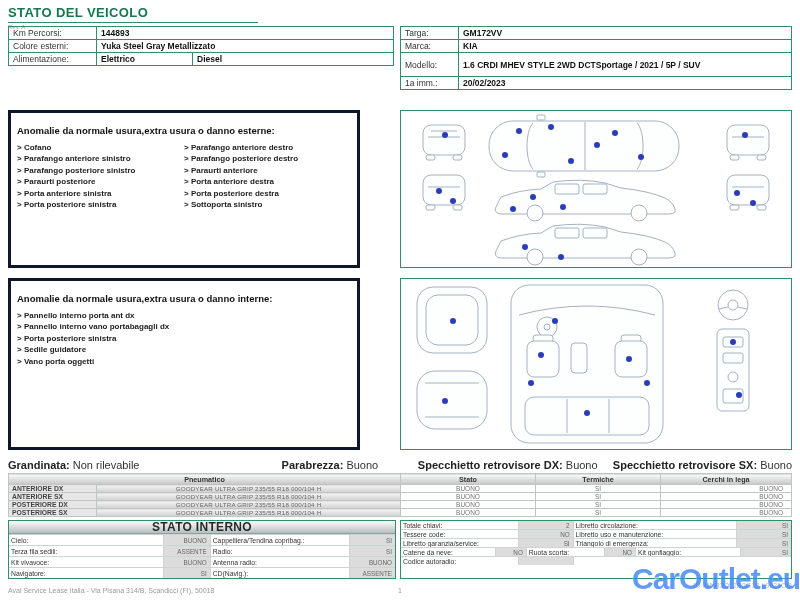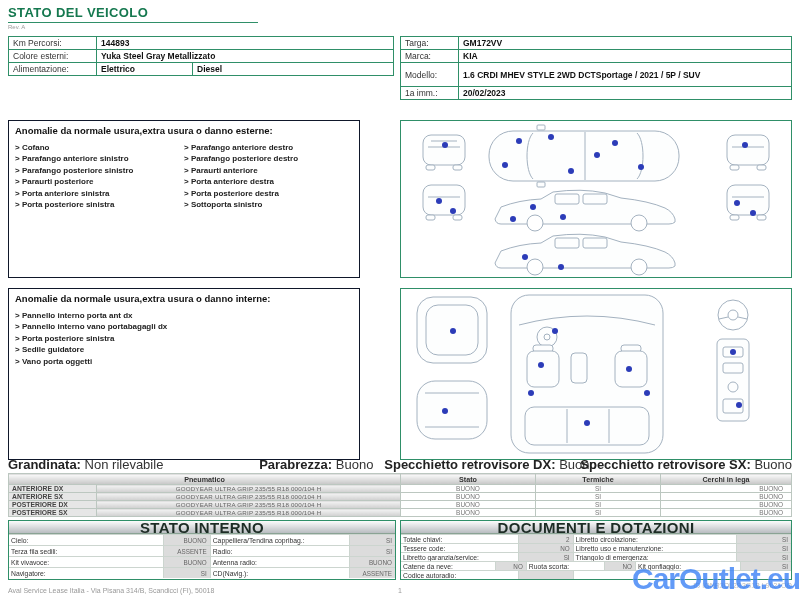--- a/index.html
+++ b/index.html
@@ -7,66 +7,66 @@
   body { font-family:"Liberation Sans",sans-serif; color:#222; }
   .page { position:relative; width:800px; height:600px; background:#fff; padding:5px 8px; overflow:hidden; }
 
   
   .topbar { display:flex; justify-content:space-between; align-items:flex-start; height:18px;flex-direction:column; }
   .title { font-size:13px; font-weight:bold; color:#15784f; letter-spacing:.4px;
            border-bottom:1px solid #2f8f68; padding-bottom:2px; width:250px; }
   .rev { font-size:6px; color:#999; margin-top:1px; }
 
   
-  .info-row { display:flex; justify-content:space-between; align-items:flex-start; margin-top:13px; height:80px; }
+  .info-row { display:flex; justify-content:space-between; align-items:flex-start; margin-top:3px; height:80px; }
   table.info { border-collapse:collapse; }
   table.info td { border:1px solid #2f8f68; font-size:8.5px; padding:1px 4px; height:12px; vertical-align:middle; }
   table.left-info { width:386px; }
   table.right-info { width:392px;padding-left:34px; }
   td.lbl { color:#333; white-space:nowrap; }
   td.val { font-weight:bold; color:#111; }
   .left-info td.lbl { width:88px; }
   .right-info td.lbl { width:58px; }
 
   
   .section-row { display:flex; justify-content:space-between; margin-top:4px; }
   .section-row.exterior { height:158px; }
   .section-row.interior { height:172px; margin-top:10px; }
-  .anomaly-box { width:352px; border:1px solid #0f172a; padding:4px 6px; overflow:hidden; }
+  .anomaly-box { width:352px; border:3px solid #0f172a; padding:12px 6px; overflow:hidden; }
   .diagram-box { width:392px; border:1px solid #2f8f68; background:#fff; overflow:hidden; }
   .anomaly-heading { font-size:9.5px; font-weight:bold; color:#111; margin-bottom:7px; }
   .anomaly-cols { display:flex; }
   .anomaly-col { width:50%; padding-right:4px; }
   .anomaly-item { font-size:8px; font-weight:bold; color:#222; line-height:1.3; margin-bottom:1px; }
   .diagram-box svg { display:block; width:100%; height:100%; }
   .outline { stroke:#a4b2c0; fill:#fdfefe; stroke-width:1; }
   .dot { fill:#2c3cb8; stroke:none; }
 
   
-  .cond { margin-top:0; font-size:13px; }
+  .cond { margin-top:10px; font-size:11px; }
   .cond-line { display:flex; height:10px; line-height:10px; white-space:nowrap; }
   .cond-item .cl { font-weight:bold; color:#222; }
   .cond-item .cv { color:#333; }
   .cw1 { width:275px; } .cw2 { width:137px; } .cw3 { width:196px; }
 
   
   table.tires { border-collapse:collapse; width:784px; margin-top:3px; border:1px solid #2f8f68; table-layout:fixed; }
   table.tires th, table.tires td { border:1px solid #bcc7c0; overflow:hidden; white-space:nowrap;margin-top:29px; }
   table.tires th { height:11px; background:linear-gradient(180deg,#fafafa,#c6c6c6); font-size:7.2px; color:#333; }
   td.pos { height:8px; background:#e6e6e6; font-size:6.8px; font-weight:bold; color:#444; padding-left:3px; text-align:left; }
   td.tire { background:linear-gradient(180deg,#f3f3f3,#cfcfcf); font-size:6.2px; color:#666; text-align:center; letter-spacing:.2px; }
   td.cv-c { font-size:6.5px; color:#777; text-align:center; }
   td.cv-r { font-size:6.5px; color:#777; text-align:right; padding-right:8px; }
 
   
   .bottom-row { display:flex; justify-content:space-between; margin-top:3px; }
   .panel { border:1px solid #2f8f68; background:#fff; }
   .panel.p-left { width:388px; }
   .panel.p-right { width:392px; }
-  .panel-header { height:13px; line-height:13px; text-align:center; font-size:15px; font-weight:bold; color:#1d2c25;
+  .panel-header { height:13px; line-height:13px; text-align:center; font-size:12px; font-weight:bold; color:#1d2c25;
                   letter-spacing:.3px; background:linear-gradient(180deg,#fcfcfc,#b9bdc1); border-bottom:1px solid #8aa394; }
   .kv-row { display:flex; border-top:1px solid #ccd5cf; }
   .kv-row:first-of-type { border-top:none; }
   .kv-row > span { display:block; border-left:1px solid #ccd5cf; overflow:hidden; white-space:nowrap; }
   .kv-row > span:first-child { border-left:none; }
   .p-left .kv-row > span { height:10px; line-height:9px; }
   .p-right .kv-row > span { height:8px; line-height:7.5px; }
   .kv-l { font-size:6.8px; color:#333; padding:1px 2px; }
   .kv-v { font-size:6.3px; color:#666; background:#dcdcdc; text-align:right; padding:1px 3px; }
   .kv-f { background:#fff; }
@@ -396,21 +396,20 @@
       </div>
       <div class="kv-row">
         <span class="kv-l lw1">Navigatore:</span>
         <span class="kv-v lw2">SI</span>
         <span class="kv-l lw3">CD(Navig.):</span>
         <span class="kv-v lw4">ASSENTE</span>
       </div>
     </div>
 
     <div class="panel p-right">
-      <div class="panel-header">DOCUMENTI E DOTAZIONI</div>
       <div class="kv-row">
         <span class="kv-l rw1">Totale chiavi:</span>
         <span class="kv-v rw2">2</span>
         <span class="kv-l rw3">Libretto circolazione:</span>
         <span class="kv-v rw4">SI</span>
       </div>
       <div class="kv-row">
         <span class="kv-l rw1">Tessere code:</span>
         <span class="kv-v rw2">NO</span>
         <span class="kv-l rw3">Libretto uso e manutenzione:</span>

